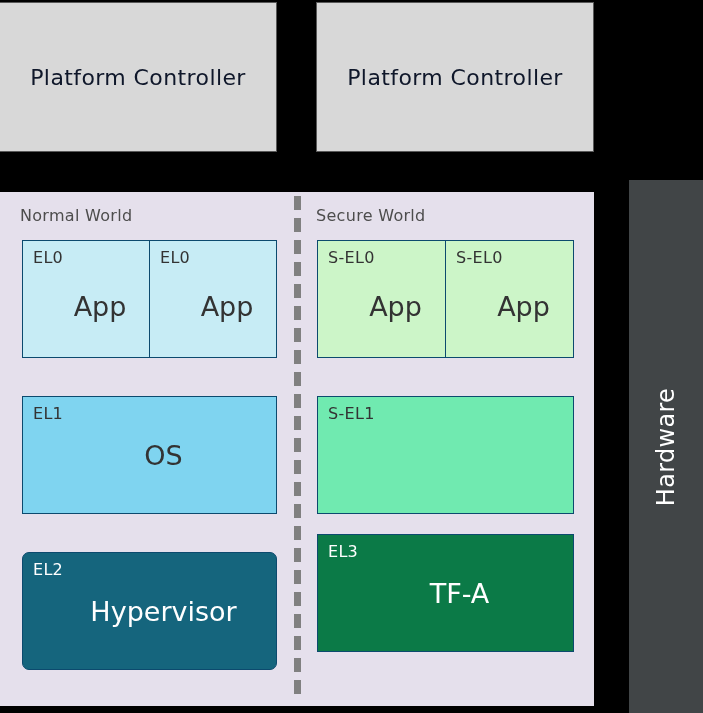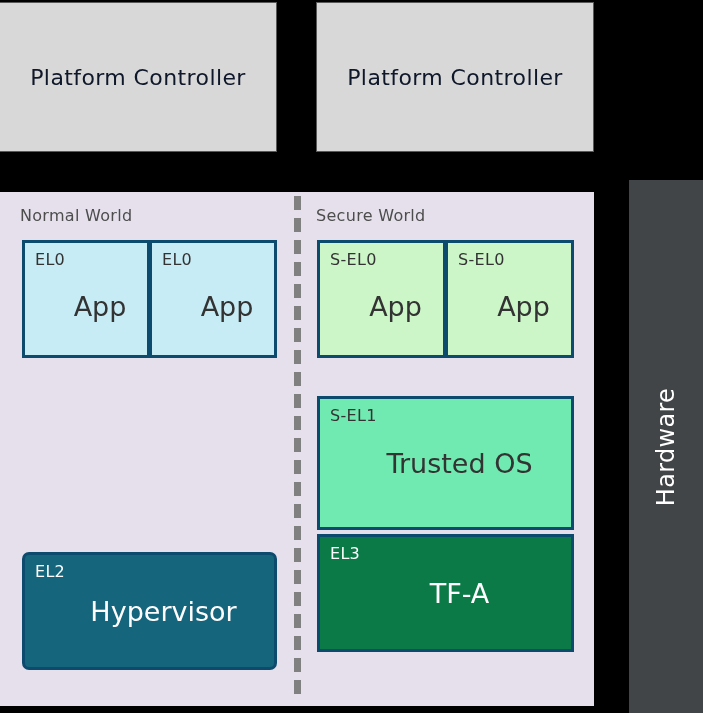--- a/index.html
+++ b/index.html
@@ -73,21 +73,21 @@
       #808080 0px, #808080 14px,
       rgba(0,0,0,0) 14px, rgba(0,0,0,0) 22px
     );
     background-size: 7px 22px;
     background-repeat: repeat-y;
   }
 
   
   .level-box {
     position: absolute;
-    border: 3px solid #0c4a6e;
+    border: 1px solid #0c4a6e;
     box-sizing: border-box;
   }
   .level-box .el-tag {
     position: absolute;
     left: 10px;
     top: 7px;
     font-size: 16px;
     letter-spacing: 0.3px;
     white-space: nowrap;
   }
@@ -111,21 +111,21 @@
   #nw-app-0 { left: 22px;  top: 240px; width: 128px; height: 118px; background: #c7ecf5; }
   #nw-app-1 { left: 149px; top: 240px; width: 128px; height: 118px; background: #c7ecf5; }
   #sw-app-0 { left: 317px; top: 240px; width: 129px; height: 118px; background: #ccf5c8; }
   #sw-app-1 { left: 445px; top: 240px; width: 129px; height: 118px; background: #ccf5c8; }
 
   #nw-app-0 .box-title, #nw-app-1 .box-title,
   #sw-app-0 .box-title, #sw-app-1 .box-title { top: 56%; }
 
   
   #nw-os { left: 22px;  top: 396px; width: 255px; height: 118px; background: #7fd4f0; }
-  #sw-os { left: 317px; top: 396px; width: 257px; height: 134px; background: #70eab0; }
+  #sw-os { left: 317px; top: 396px; width: 257px; height: 118px; background: #70eab0; }
 
   
   #nw-fw { left: 22px;  top: 552px; width: 255px; height: 118px; background: #15657d; border-radius: 7px; }
   #sw-fw { left: 317px; top: 534px; width: 257px; height: 118px; background: #0b7a47; }
 
   
   #hardware-bar {
     position: absolute;
     left: 629px;
     top: 180px;
@@ -178,24 +178,27 @@
   <div class="level-box light" id="sw-app-0">
     <span class="el-tag">S-EL0</span>
     <span class="box-title">App</span>
   </div>
 
   <div class="level-box light" id="sw-app-1">
     <span class="el-tag">S-EL0</span>
     <span class="box-title">App</span>
   </div>
 
+  <div class="level-box light" id="nw-os">
+    <span class="el-tag">EL1</span>
+    <span class="box-title">OS</span>
+  </div>
 
   <div class="level-box light" id="sw-os">
     <span class="el-tag">S-EL1</span>
-    <span class="box-title">Trusted OS</span>
   </div>
 
   <div class="level-box dark" id="nw-fw">
     <span class="el-tag">EL2</span>
     <span class="box-title">Hypervisor</span>
   </div>
 
   <div class="level-box dark" id="sw-fw">
     <span class="el-tag">EL3</span>
     <span class="box-title">TF-A</span>

